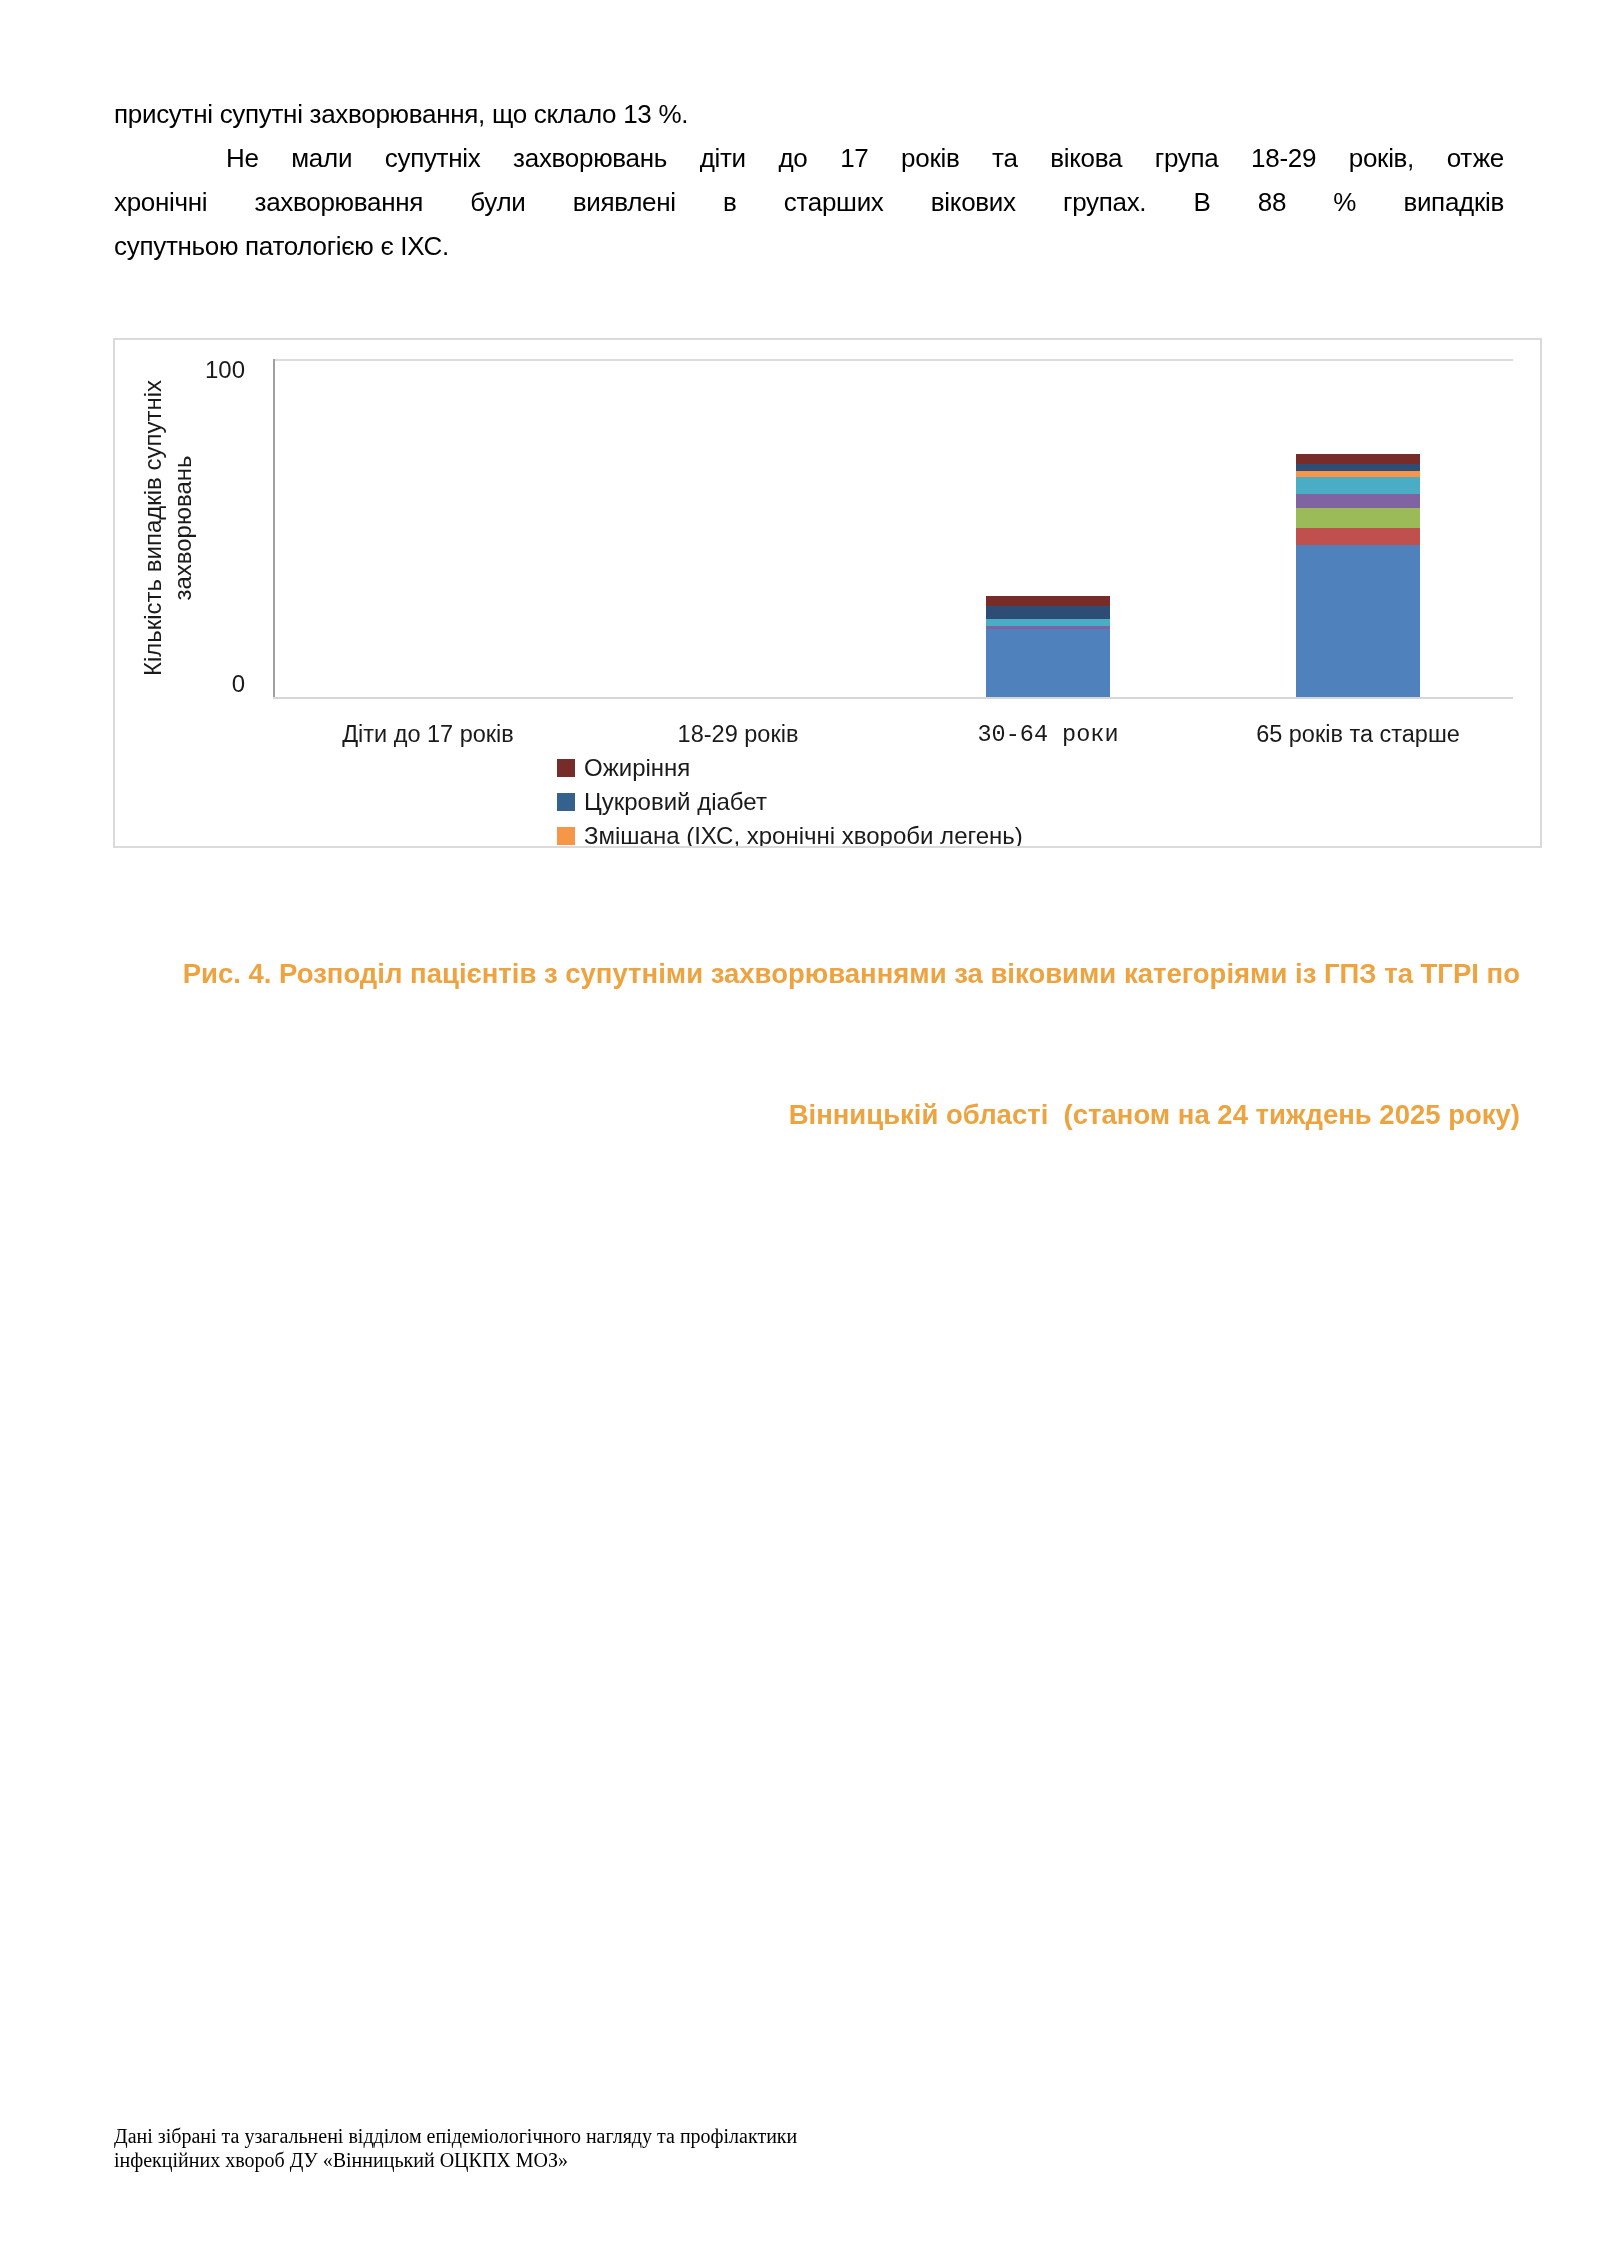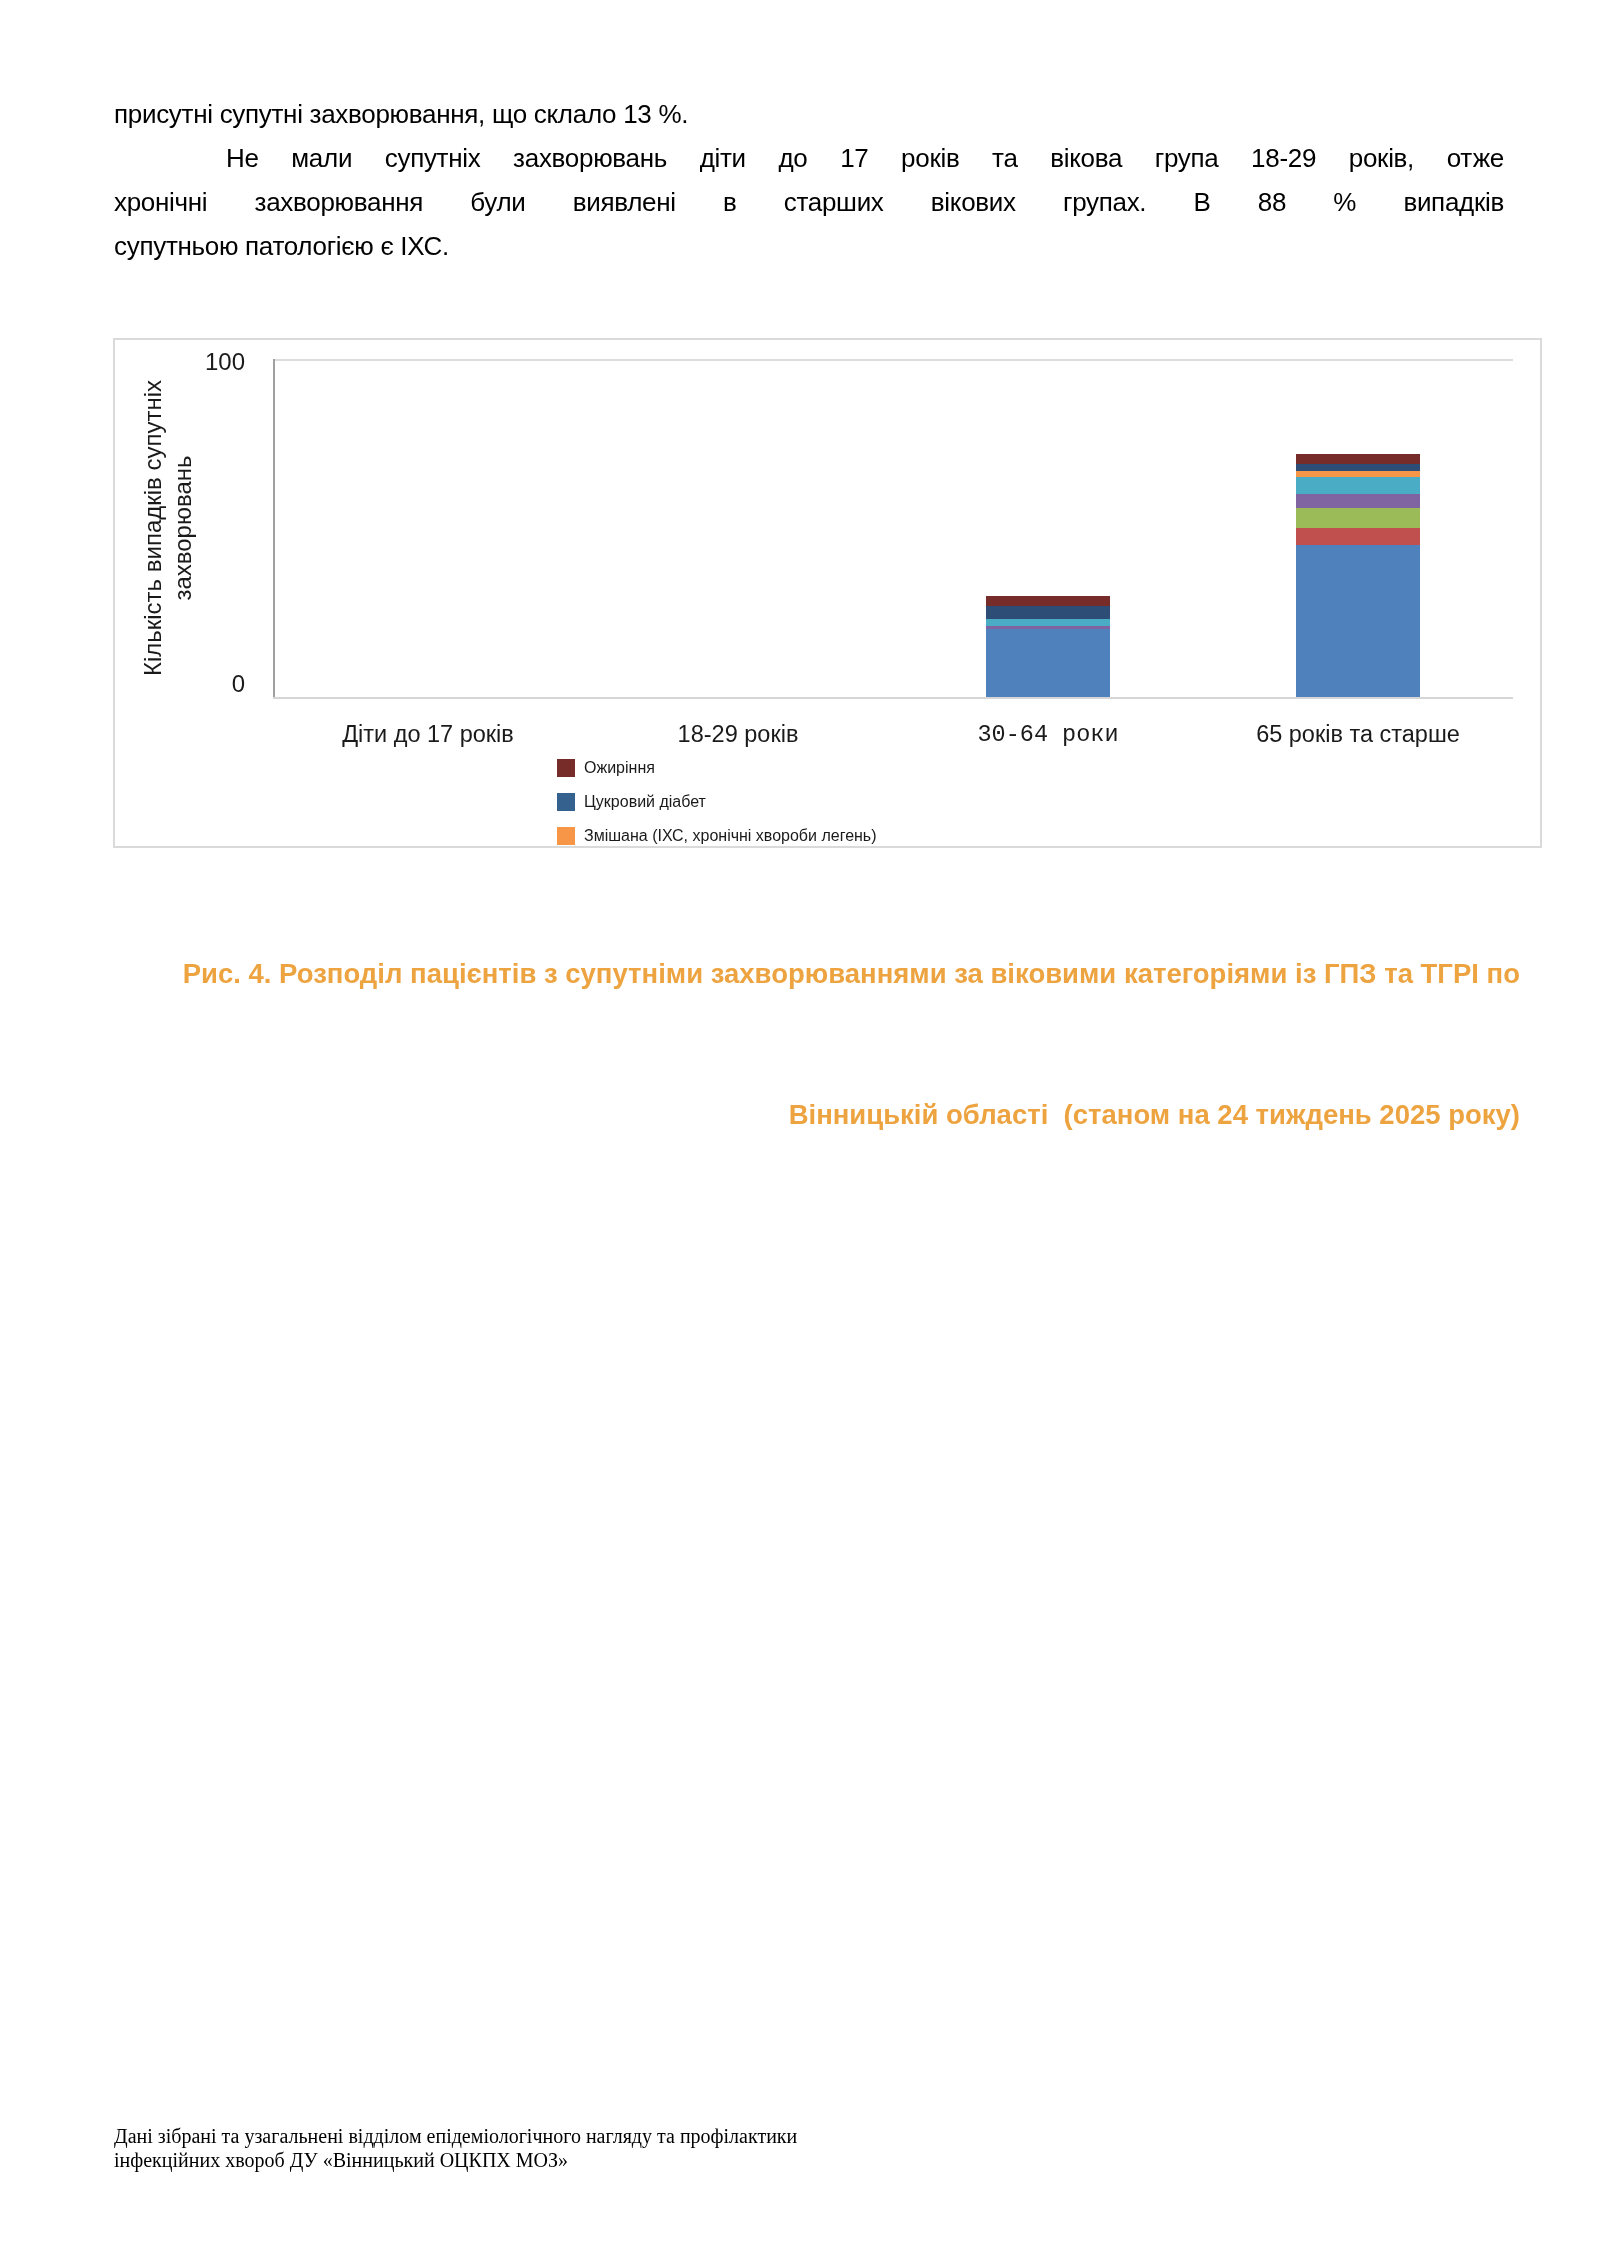--- a/index.html
+++ b/index.html
@@ -33,36 +33,36 @@
     overflow: hidden;
   }
   .gridline-top { position: absolute; left: 158px; top: 19px; width: 1240px; height: 0; border-top: 2px solid #dcdcdc; }
   .baseline     { position: absolute; left: 158px; top: 357px; width: 1240px; height: 0; border-top: 2px solid #d6d6d6; }
   .axis-y-line  { position: absolute; left: 158px; top: 19px; width: 0; height: 340px; border-left: 2px solid #a0a0a0; }
   .plot-area    { position: absolute; left: 158px; top: 19px; width: 1240px; height: 338px; }
   .bar { position: absolute; bottom: 0; width: 124px; display: flex; flex-direction: column-reverse; }
   .seg { width: 100%; flex: none; }
 
   .tick { position: absolute; left: 66px; width: 64px; text-align: right; font-size: 24px; line-height: 28px; color: #1a1a1a; }
-  .tick-100 { top: 8px; }
+  .tick-100 { top: 16px; }
   .tick-0   { top: 330px; }
 
   .y-axis-title {
     position: absolute; left: -117px; top: 158px;
     width: 340px; height: 60px;
     transform: rotate(-90deg);
     text-align: center;
     font-size: 24px; line-height: 30px; color: #1a1a1a;
   }
 
   .cat-labels { position: absolute; left: 158px; top: 381px; width: 1240px; height: 30px; font-size: 23.5px; color: #1a1a1a; }
   .cat-label  { position: absolute; top: 0; width: 310px; text-align: center; }
 
   .legend { position: absolute; left: 442px; top: 414px; }
-  .legend-row { display: flex; align-items: center; height: 28px; margin-bottom: 6px; font-size: 16px; color: #1a1a1a; }
+  .legend-row { display: flex; align-items: center; height: 28px; margin-bottom: 6px; font-size: 24px; color: #1a1a1a; }
   .swatch { width: 18px; height: 18px; margin-right: 9px; flex: none; }
 
   
   .caption {
     position: absolute; left: 80px; top: 856px; width: 1440px;
     text-align: right; font-weight: bold;
     font-size: 27.5px; line-height: 47px;
     white-space: pre-wrap;
   }
 

